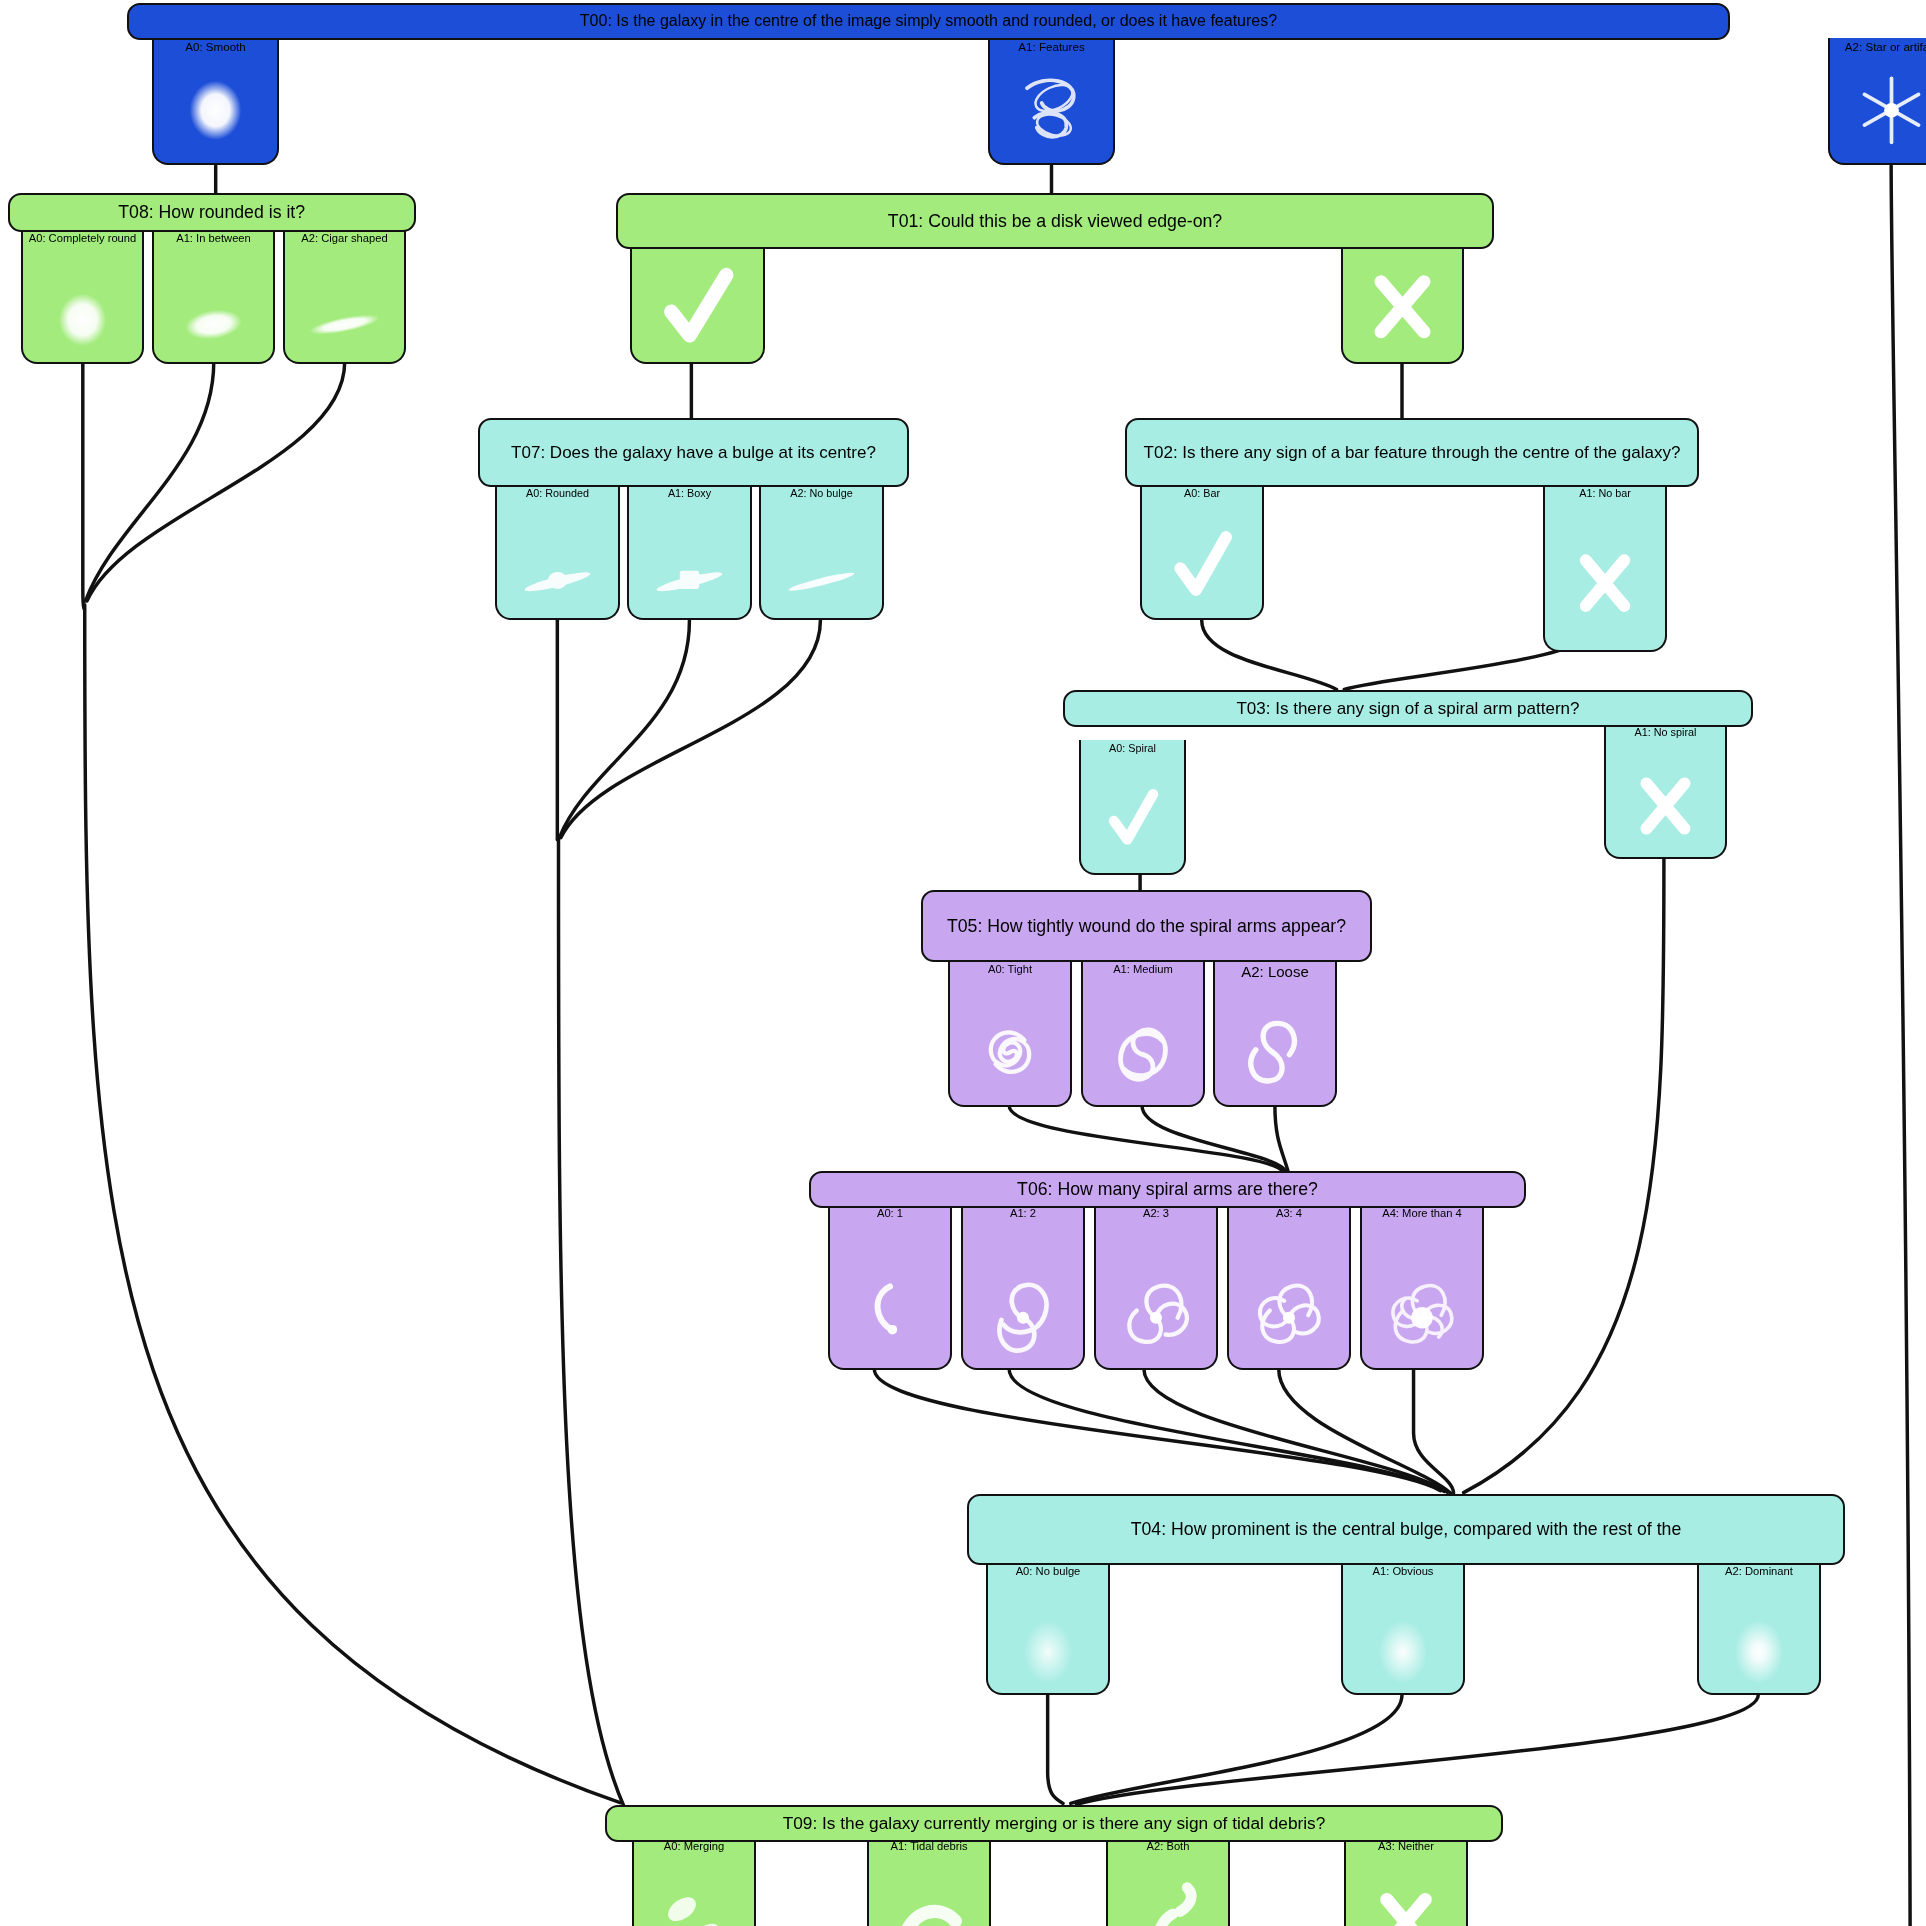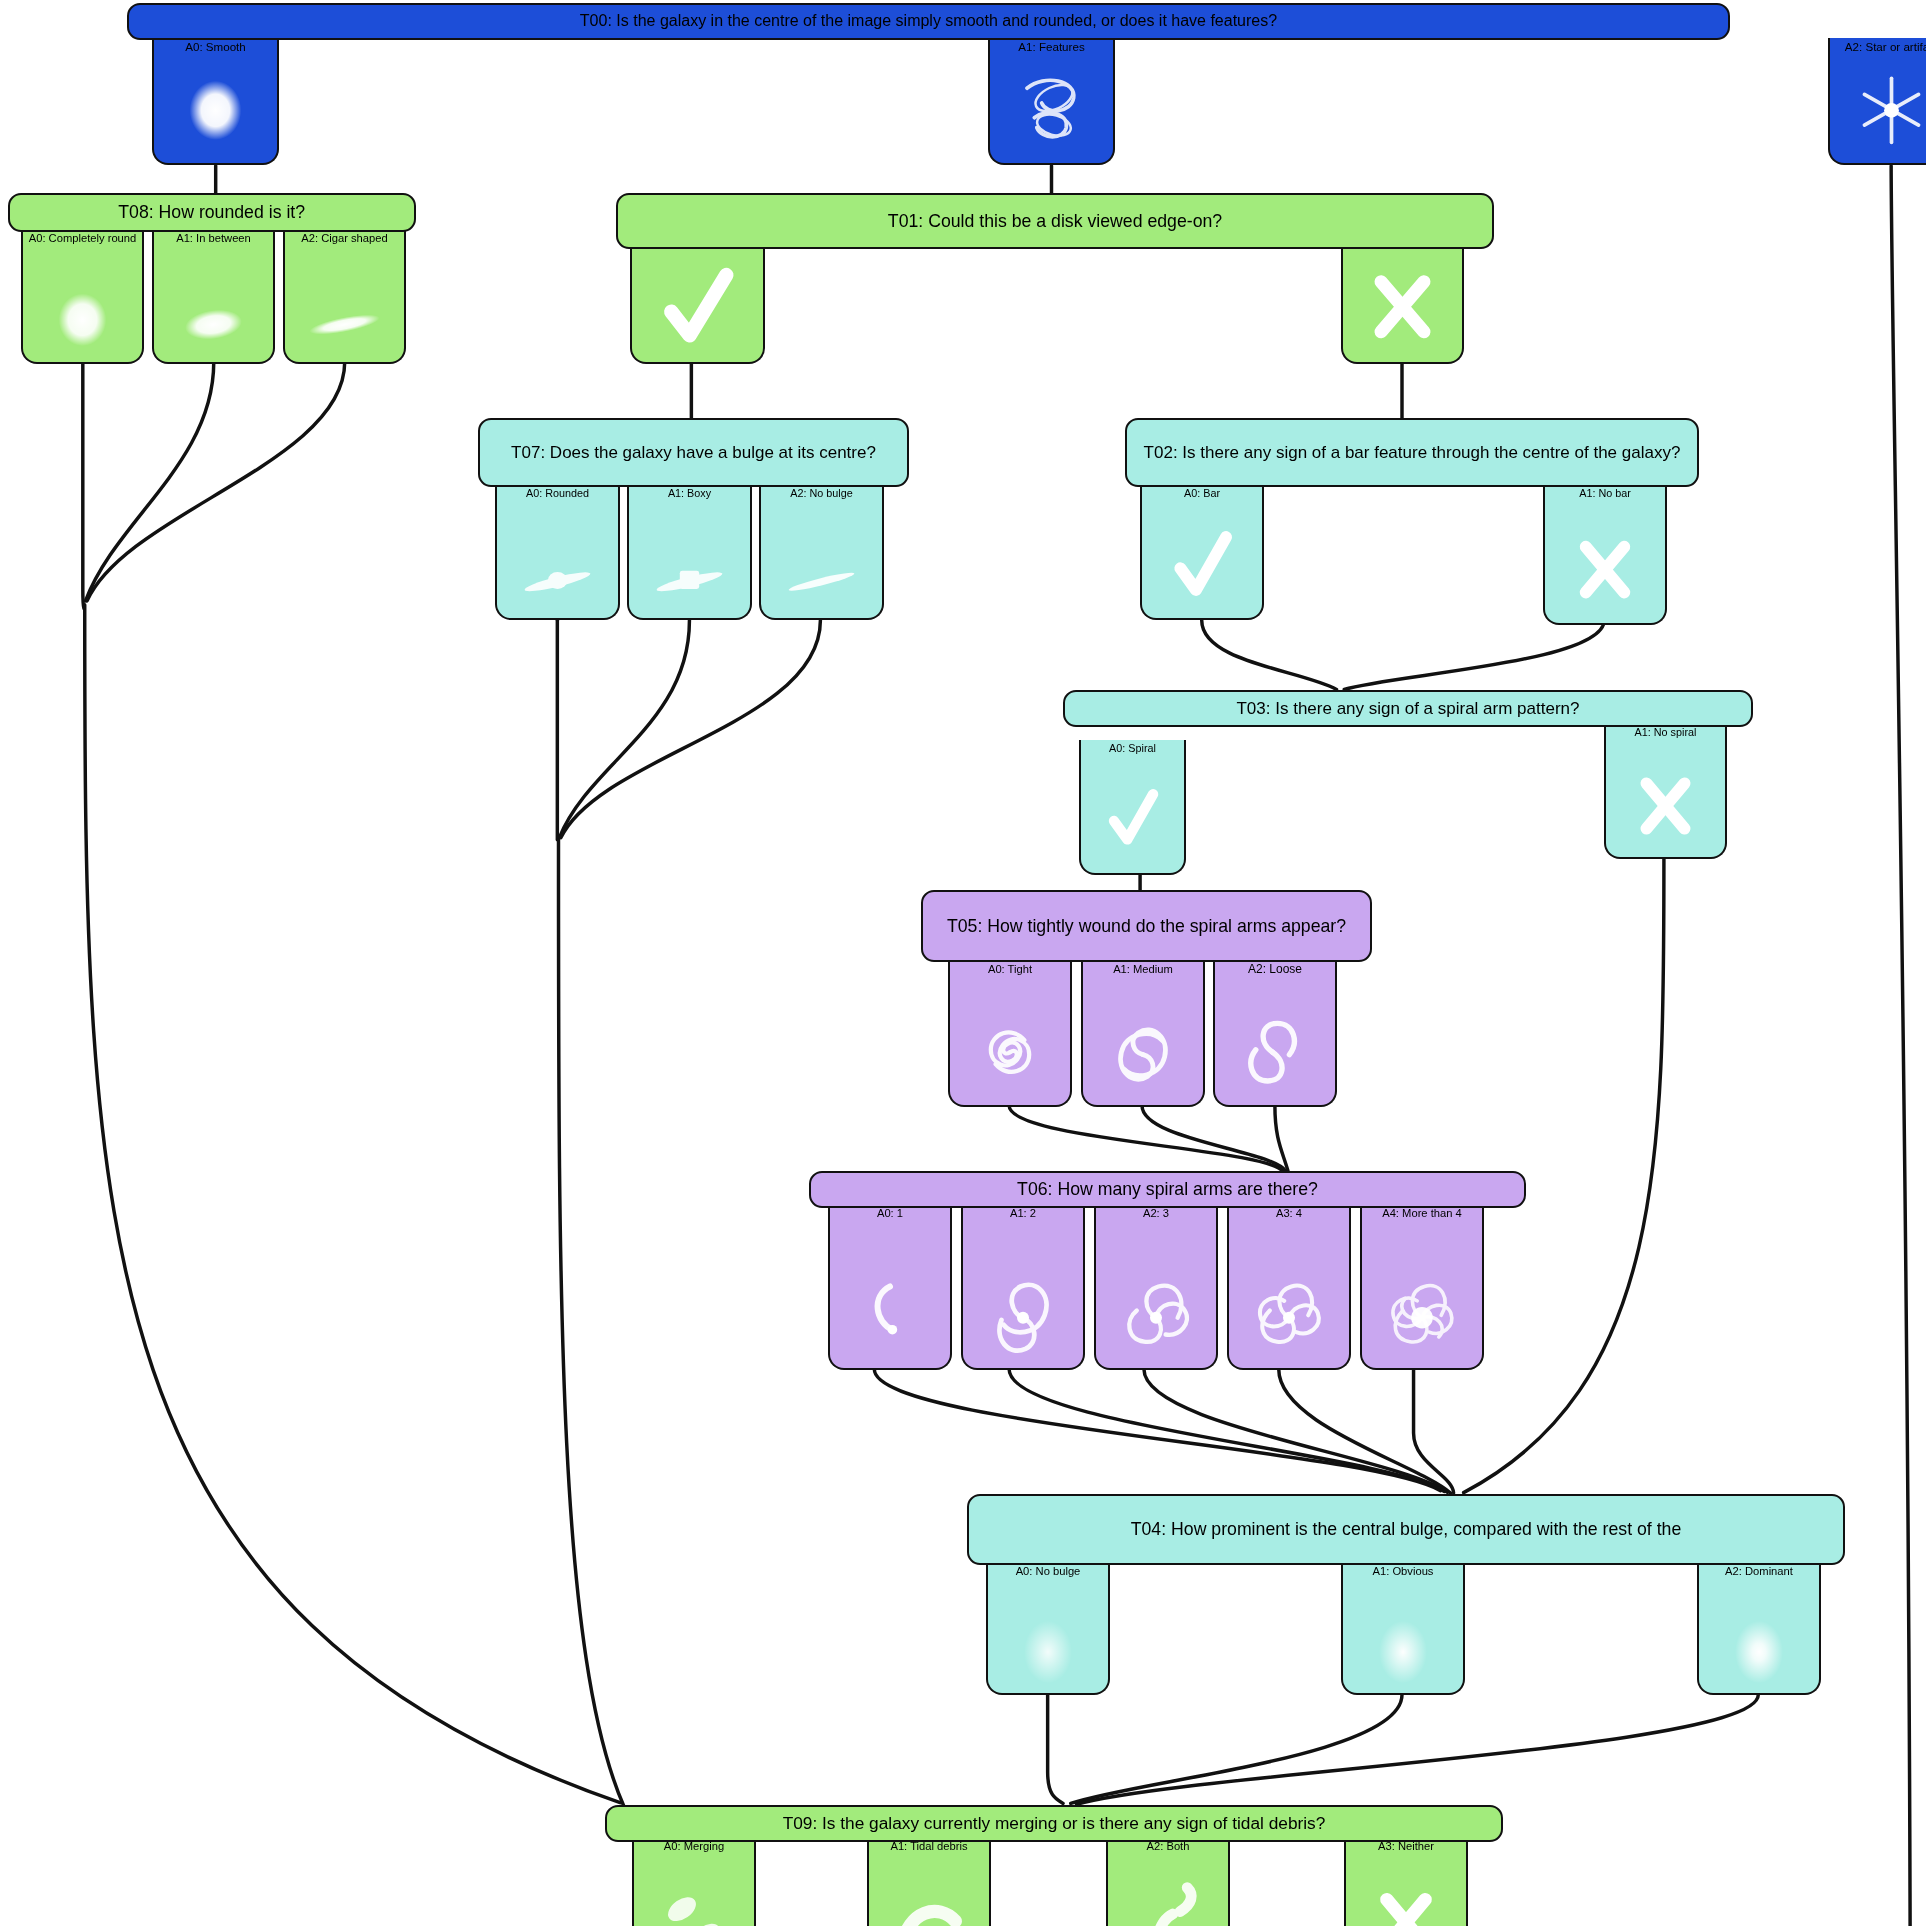--- a/index.html
+++ b/index.html
@@ -282,21 +282,21 @@
 
   <div class="ans t3" style="left:1140px;top:485px;width:124px;height:135px;">
     <div class="thumb">
       <svg viewBox="0 0 100 100">
           <path d="M32 64 L45 82 L70 38" fill="none" stroke="#fff" stroke-width="10" stroke-linecap="round" stroke-linejoin="round"></path>
         </svg>
     </div>
     <div class="alab" style="font-size:10.8px;">A0: Bar</div>
   </div>
 
-  <div class="ans t3" style="left:1543px;top:485px;width:124px;height:140px;">
+  <div class="ans t3" style="left:1543px;top:485px;width:124px;height:167px;">
     <div class="thumb">
       <svg viewBox="0 0 100 100">
           <g stroke="#fff" stroke-width="10" stroke-linecap="round">
             <line x1="34" y1="44" x2="66" y2="82"></line>
             <line x1="66" y1="44" x2="34" y2="82"></line>
           </g>
         </svg>
     </div>
     <div class="alab" style="font-size:10.8px;">A1: No bar</div>
   </div>
@@ -356,21 +356,21 @@
 
   <div class="ans t4" style="left:1213px;top:961px;width:124px;height:146px;">
     <div class="thumb">
       <svg viewBox="0 0 100 100">
           <g fill="none" stroke="#fff" stroke-width="4.5" stroke-linecap="round" opacity=".92">
             <path d="M48 66 C36 58 38 42 52 42 C66 42 70 58 62 68"></path>
             <path d="M48 66 C60 74 58 90 44 90 C30 90 26 74 34 64"></path>
           </g>
         </svg>
     </div>
-    <div class="alab" style="font-size:12px;">A2: Loose</div>
+    <div class="alab" style="font-size:15px;">A2: Loose</div>
   </div>
 
   <div class="qbox t4" style="left:809px;top:1171px;width:717px;height:37px;font-size:17.7px;">
     <span>T06: How many spiral arms are there?</span>
   </div>
 
   <div class="ans t4" style="left:828px;top:1205px;width:124px;height:165px;">
     <div class="thumb">
       <svg viewBox="0 0 100 100">
           <path d="M52 86 C38 80 34 58 50 50" fill="none" stroke="#fff" stroke-width="5" stroke-linecap="round" opacity=".92"></path>

